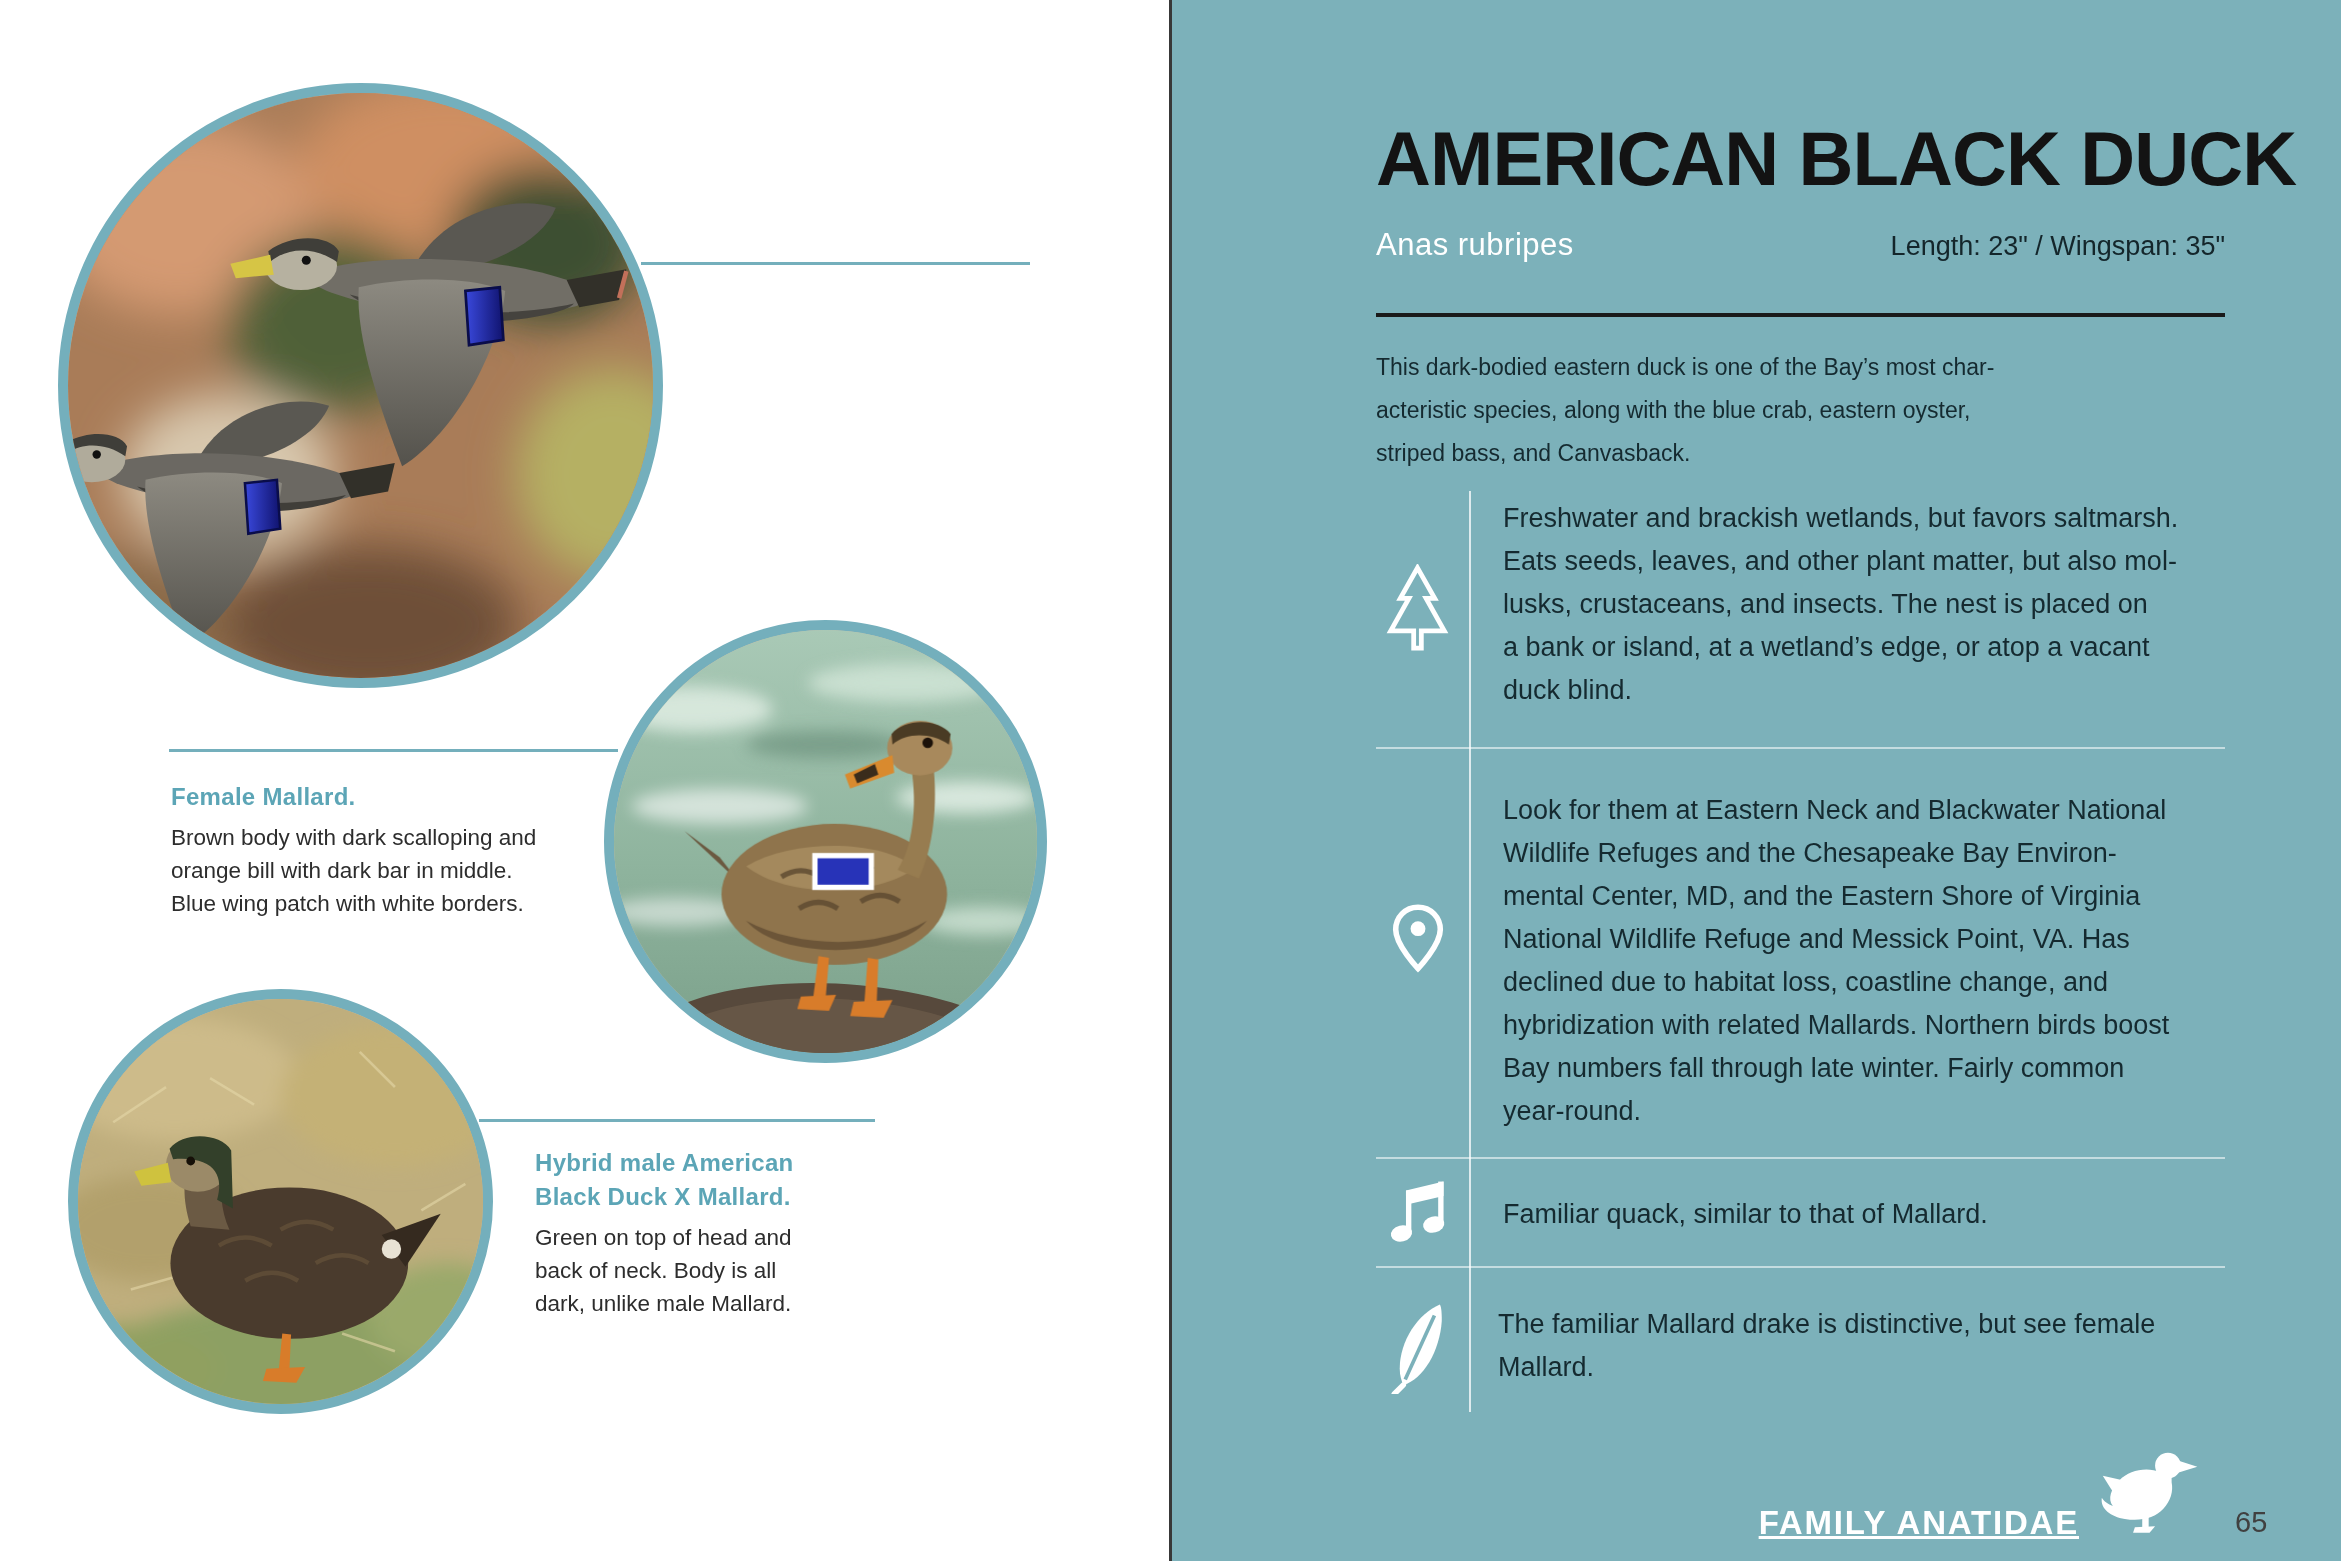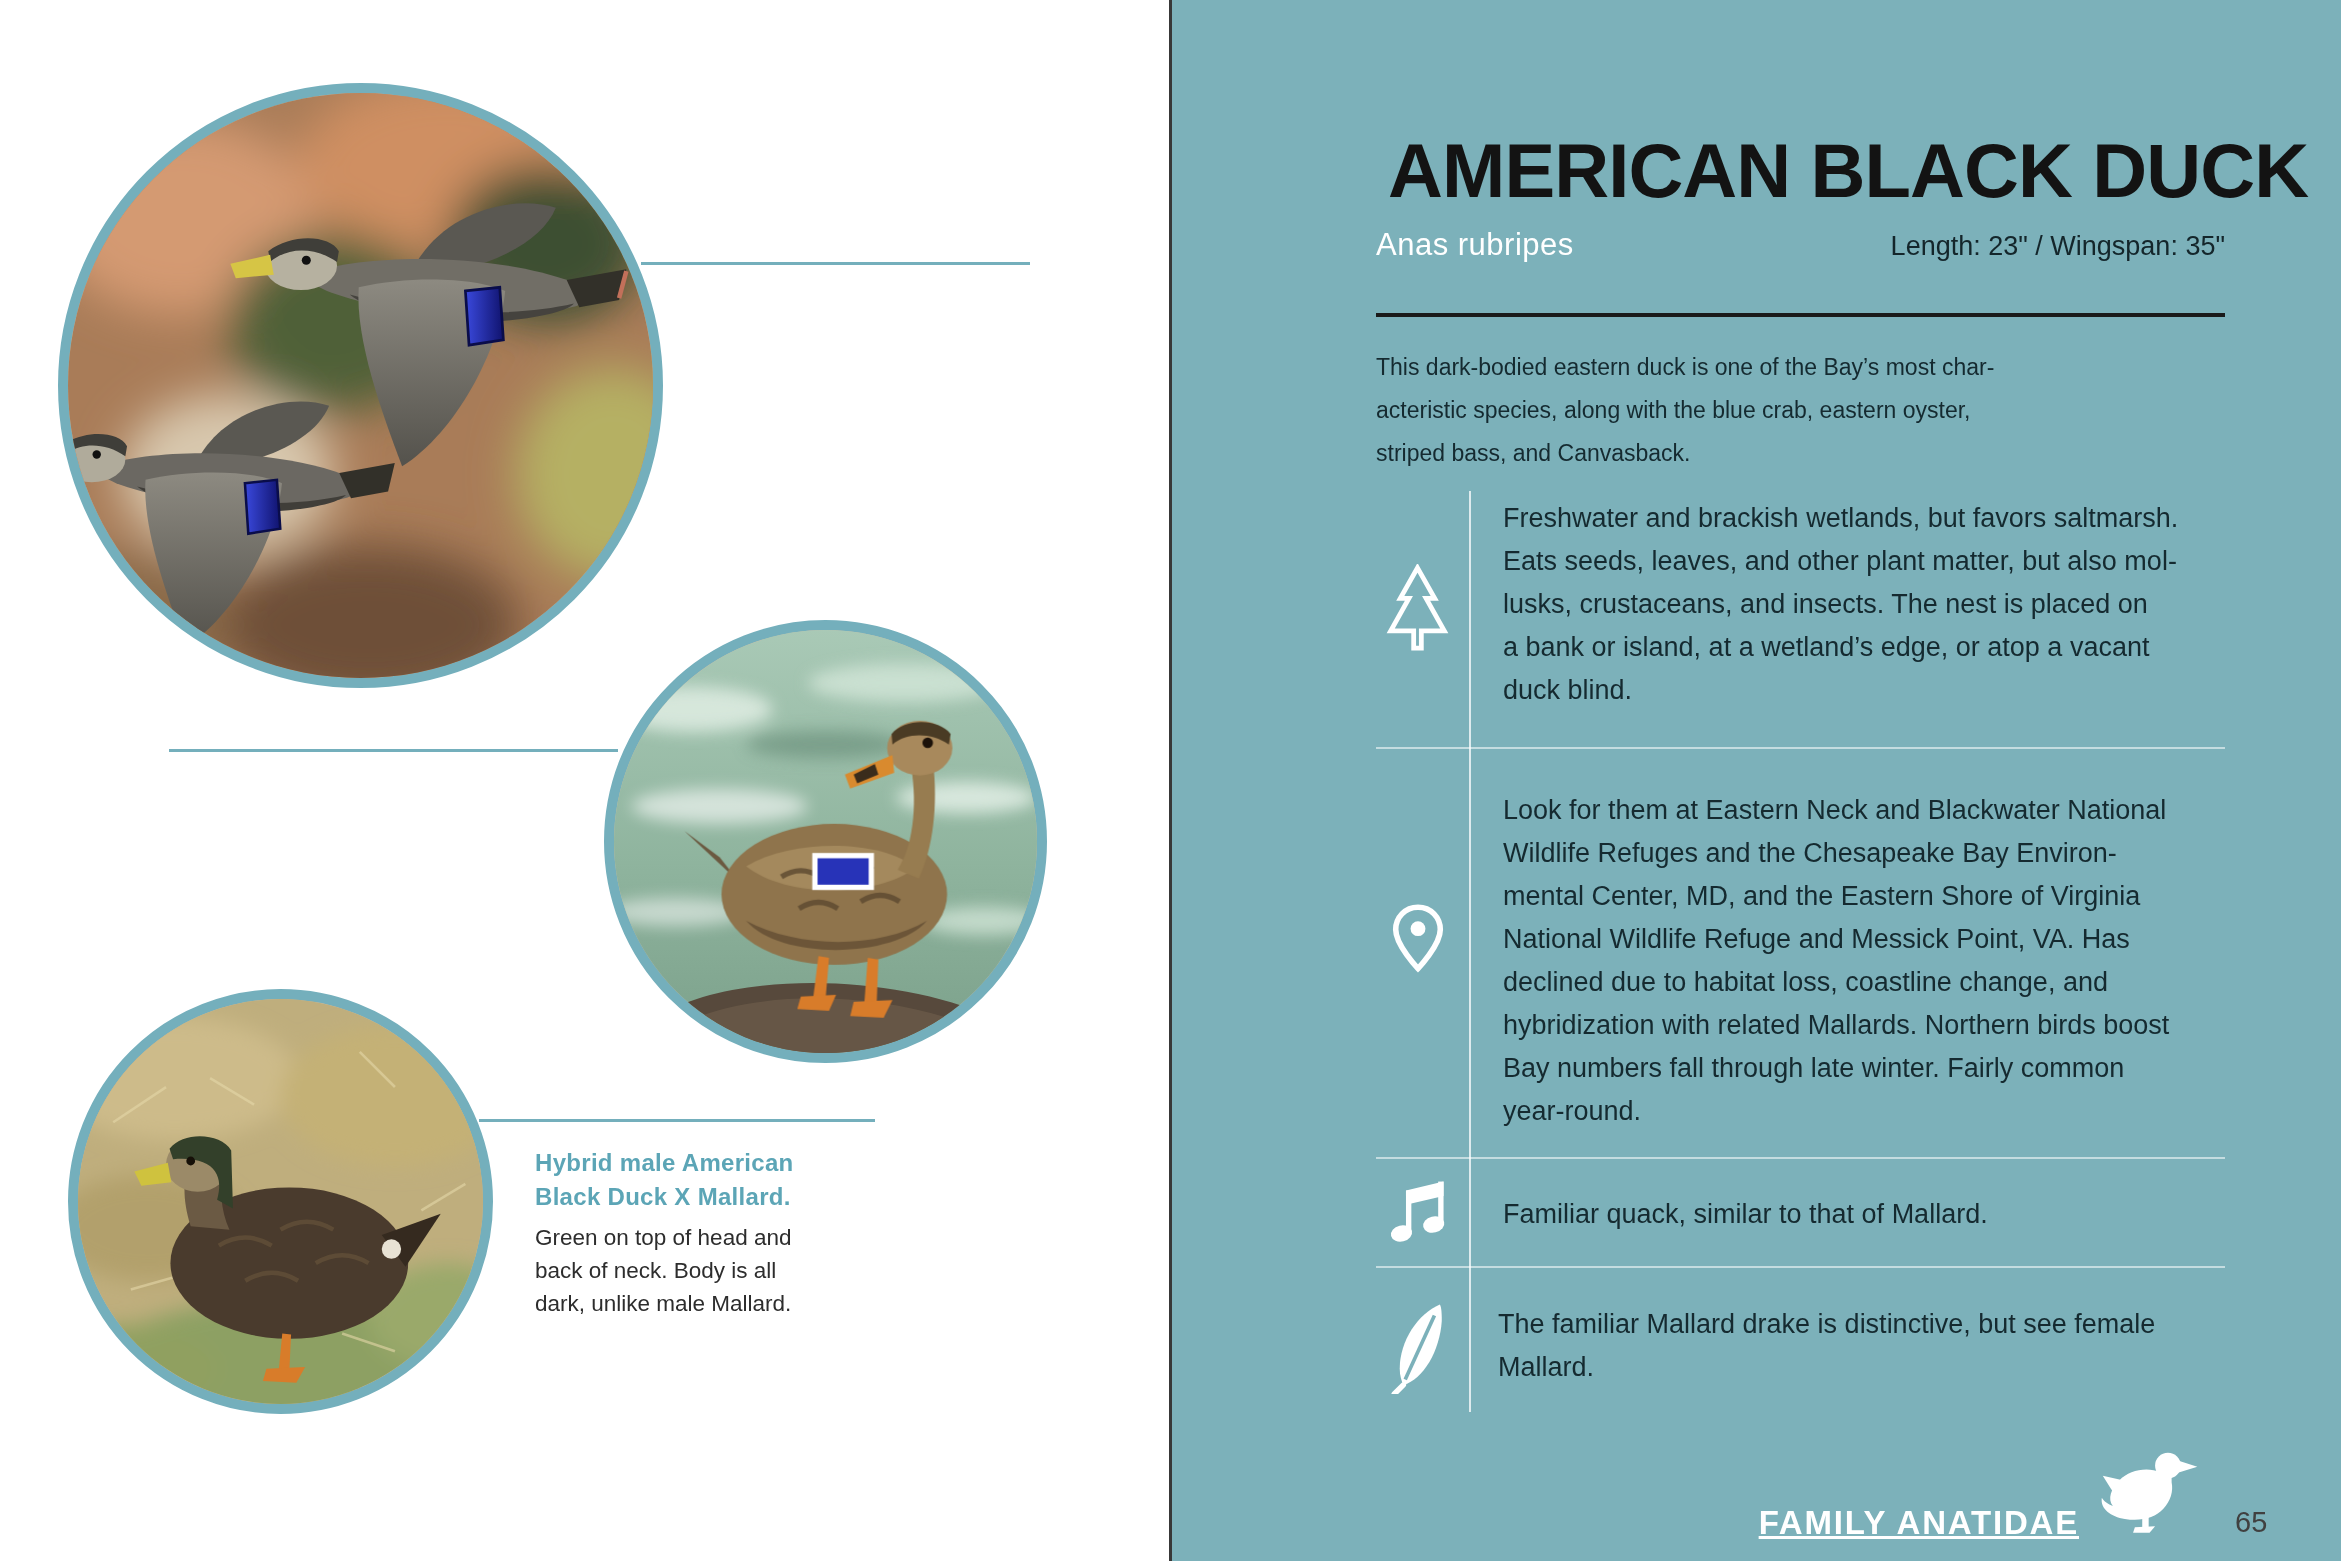--- a/index.html
+++ b/index.html
@@ -12,21 +12,21 @@
   .page-left{position:absolute;left:0;top:0;width:1169px;height:1561px;background:#ffffff;}
   .photo-circle{position:absolute;border:10.8px solid #74afbc;border-radius:50%;overflow:hidden;box-sizing:border-box;background:#cbbfa8;}
   .photo-circle svg{display:block;width:100%;height:100%;}
   .leader{position:absolute;height:2.7px;background:#74afbc;}
   .caption{position:absolute;}
   .caption h3{margin:0;font-size:24px;line-height:34px;font-weight:bold;color:#5ca5b6;letter-spacing:0.3px;}
   .caption p{margin:7.2px 0 0 0;font-size:22.5px;line-height:33px;color:#2d2d2d;}
   .preline{white-space:pre-line;}
   
   .page-right{position:absolute;left:1169px;top:0;width:1173px;height:1561px;background:#7cb1ba;border-left:3.6px solid #383838;box-sizing:border-box;}
-  .species-title{position:absolute;left:204px;top:115px;margin:12px;font-size:76px;font-weight:800;letter-spacing:-0.9px;color:#131313;white-space:nowrap;}
+  .species-title{position:absolute;left:204px;top:115px;margin:0;font-size:76px;font-weight:800;letter-spacing:-0.9px;color:#131313;white-space:nowrap;}
   .subrow{position:absolute;left:204px;top:227px;width:849px;display:flex;justify-content:space-between;align-items:baseline;}
   .sci-name{font-size:31px;color:#ffffff;letter-spacing:0.5px;}
   .measurements{font-size:27px;font-weight:500;color:#14262b;}
   .header-rule{position:absolute;left:204px;top:313px;width:849px;height:3.6px;background:#1a1a1a;}
   .intro{position:absolute;left:204px;top:346px;width:910px;margin:0;font-size:23px;line-height:43px;color:#152a30;}
   .sect{position:absolute;left:331px;width:793px;margin:0;font-size:27px;line-height:43px;color:#152a30;}
   .sep{position:absolute;left:204px;width:849px;height:1.8px;background:rgba(255,255,255,.55);}
   .vline{position:absolute;left:297px;top:491px;width:1.8px;height:921px;background:rgba(255,255,255,.75);}
   .icon{position:absolute;}
   .icon svg{display:block;}
@@ -187,20 +187,26 @@
         <path d="M128 258 C118 226 120 204 126 182 L166 186 C160 214 162 240 172 262 Z" fill="#6b5a44"></path>
         <ellipse cx="136" cy="188" rx="36" ry="31" fill="#9b8a68"></ellipse>
         <path d="M104 170 C120 150 162 152 174 172 L176 238 L158 228 C166 202 156 178 108 182 Z" fill="#33402a"></path>
         <circle cx="128" cy="184" r="5" fill="#161008"></circle>
         <polygon points="64,196 102,186 106,208 72,212" fill="#cfc23e"></polygon>
         <path d="M232 380 l10 1 -2 42 -12 -1 Z" fill="#d87c2a"></path>
         <polygon points="214,420 258,418 248,436 210,434" fill="#d87c2a"></polygon>
       </svg>
     </figure>
 
+    <div class="caption" style="left:171px;top:780px;width:432px;">
+      <h3 class="preline">Female Mallard.</h3>
+      <p class="preline">Brown body with dark scalloping and
+orange bill with dark bar in middle.
+Blue wing patch with white borders.</p>
+    </div>
     <div class="caption" style="left:535px;top:1146px;width:342px;">
       <h3 class="preline">Hybrid male American
 Black Duck X Mallard.</h3>
       <p class="preline">Green on top of head and
 back of neck. Body is all
 dark, unlike male Mallard.</p>
     </div>
   </section>
 
   <section class="page-right">

